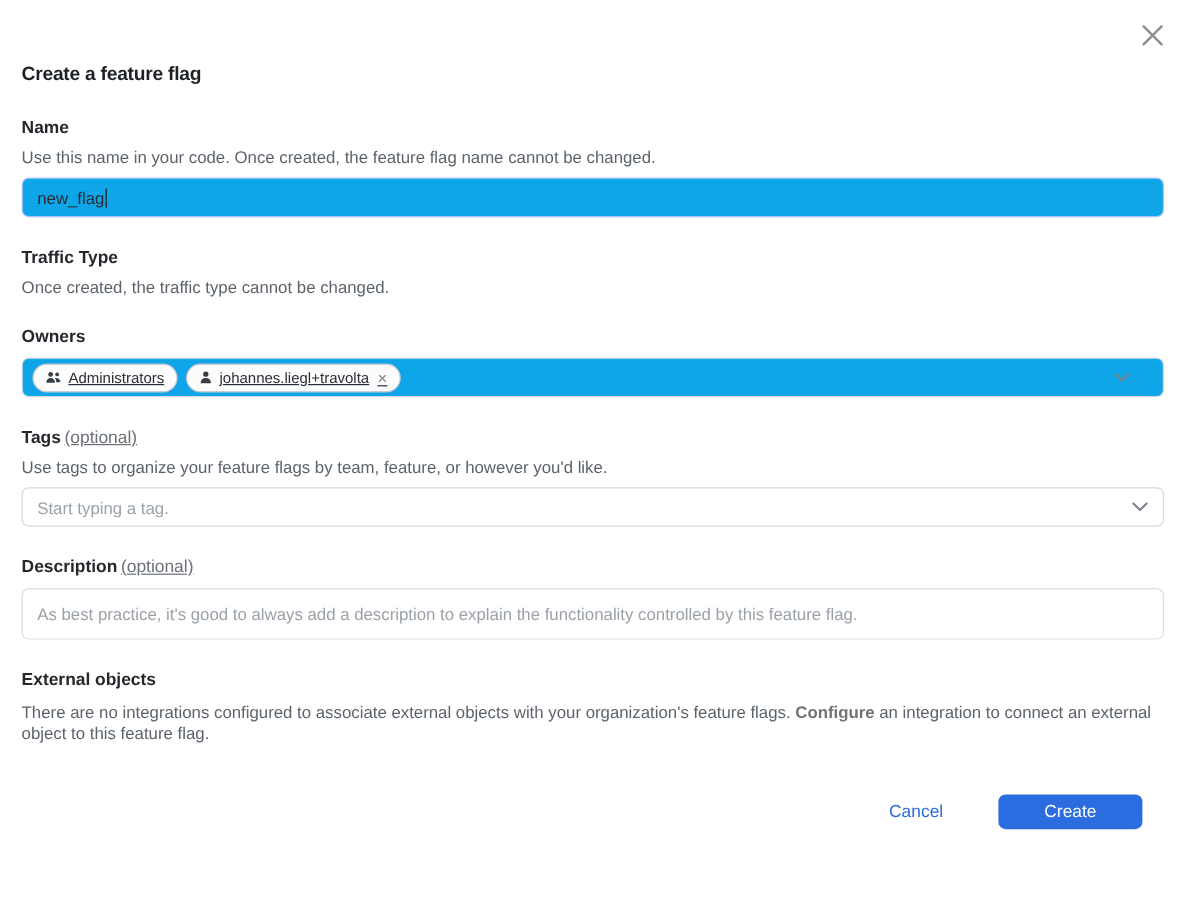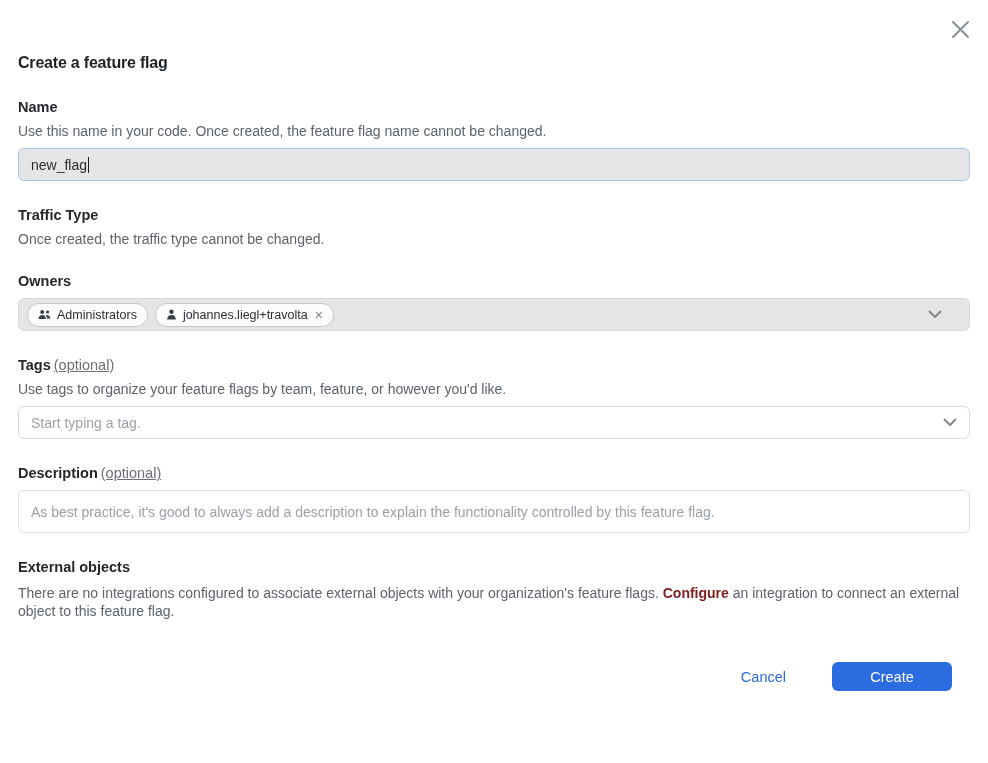--- a/index.html
+++ b/index.html
@@ -29,34 +29,34 @@
 
   .field-label { font-size: 14.5px; font-weight: 700; color: #24272c; }
   .field-label .optional { font-weight: 400; color: #6b7077; margin-left: 3px; text-decoration: underline; }
 
   .field-help { margin-top: 8px; font-size: 14px; color: #5c636b; }
 
   .text-input, .select-box, .chips-box {
     margin-top: 9px;
     width: 952px; height: 33px;
     border: 1px solid #d6dade; border-radius: 6px;
-    background: #e5e5e5;
+    background: #0ea5e9;
     display: flex; align-items: center;
     padding: 0 12px;
     font-size: 14px; color: #2a2d33;
   }
   .text-input.focused { border-color: #a6c4f4; }
 
   .caret {
     display: inline-block; width: 1px; height: 16px;
     background: #1b1e22; margin-left: 1px;
   }
 
   .select-box { justify-content: space-between; cursor: pointer; }
-  .chips-box { justify-content: space-between; padding: 0 27px 0 8px; cursor: pointer; }
+  .chips-box { justify-content: space-between; padding: 0 27px 0 8px; cursor: pointer; text-decoration: underline; }
 
   .chips { display: flex; align-items: center; gap: 7px; }
   .chip {
     display: inline-flex; align-items: center; gap: 6px;
     height: 24px; padding: 0 10px;
     border: 1px solid #c3c8cd; border-radius: 12px;
     background: #fcfcfd; font-size: 12.5px; color: #2b2f34;
     white-space: nowrap;
   }
   .chip .chip-remove {
@@ -87,21 +87,21 @@
     font-family: "Liberation Sans", sans-serif;
     font-size: 14px; color: #2a2d33;
     outline: none;
   }
   .desc-input::placeholder { color: #9ba1a9; opacity: 1; }
 
   .external-para {
     margin-top: 9px; font-size: 14px; color: #5c636b;
     line-height: 18px; max-width: 952px;
   }
-  .configure-link { color: #7f1d1d; font-weight: 700; text-decoration: none; cursor: pointer; }
+  .configure-link { color: #737373; font-weight: 700; text-decoration: none; cursor: pointer; }
 
   .modal-footer {
     display: flex; justify-content: flex-end; align-items: center;
     margin-top: 42px; padding-right: 18px; gap: 46px;
   }
   .cancel-btn {
     background: none; border: none; cursor: pointer;
     color: #2b6ce0; font-size: 14.5px;
     font-family: "Liberation Sans", sans-serif;
   }

